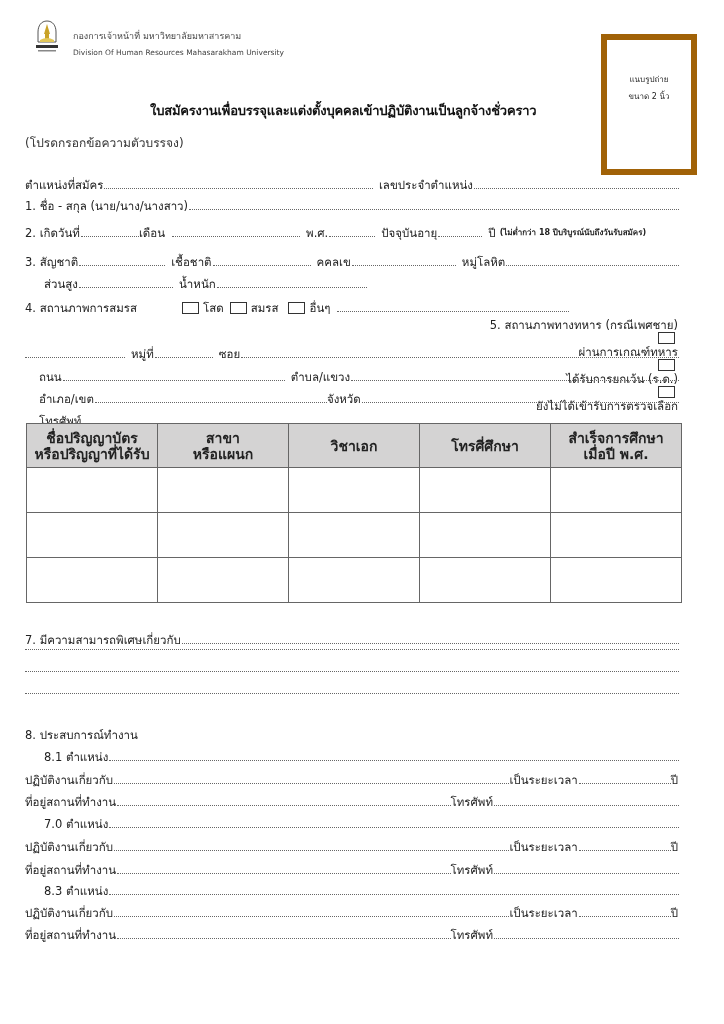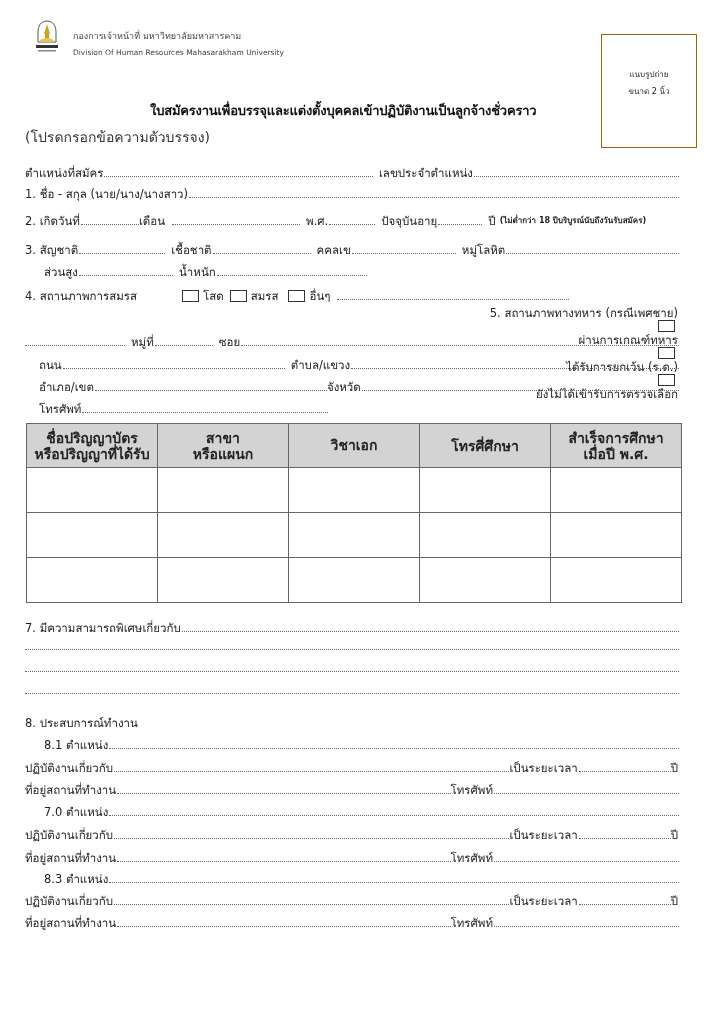--- a/index.html
+++ b/index.html
@@ -5,27 +5,27 @@
   * { box-sizing: border-box; margin: 0; padding: 0; }
   html, body { width: 724px; height: 1024px; background: #ffffff; overflow: hidden; }
   body { font-family: "DejaVu Sans", "Liberation Sans", sans-serif; color: #222; position: relative; }
 
   .abs { position: absolute; }
 
   .logo { left: 34px; top: 20px; width: 26px; height: 36px; }
   .org-th { left: 73px; top: 29px; font-size: 9px; color: #444; white-space: nowrap; }
   .org-en { left: 73px; top: 48px; font-size: 7.5px; color: #444; white-space: nowrap; }
 
-  .photo-box { left: 601px; top: 34px; width: 96px; height: 114px; border: 1px solid #a16207; }
+  .photo-box { left: 601px; top: 34px; width: 96px; height: 141px; border: 6px solid #a16207; }
   .photo-box .t { position: absolute; width: 100%; text-align: center; font-size: 8px; color: #222; }
 
   .title { left: 150px; top: 100px; font-size: 13px; font-weight: bold; color: #111; white-space: nowrap; letter-spacing: -0.2px; }
-  .instr { left: 25px; top: 126px; font-size: 14px; color: #333; white-space: nowrap; }
-
-  .row { position: absolute; left: 25px; right: 45px; height: 20px; display: flex; align-items: flex-end; font-size: 11.5px; line-height: 14px; white-space: nowrap; }
+  .instr { left: 25px; top: 133px; font-size: 12px; color: #333; white-space: nowrap; }
+
+  .row { position: absolute; left: 25px; right: 45px; height: 20px; display: flex; align-items: flex-end; font-size: 11.5px; line-height: 14px; white-space: nowrap; margin-top: 12px; }
   .row .lbl { flex: 0 0 auto; padding-right: 1px; }
   .row .dots { flex: 1 1 auto; border-bottom: 1px dotted #666; height: 4px; margin-bottom: 3px; min-width: 10px; }
   .row .dots.f { flex: 0 0 auto; }
   .row .gap { flex: 0 0 auto; width: 6px; }
   .row .note { font-size: 8px; font-weight: bold; padding-left: 3px; }
   .cb { display: inline-block; width: 17px; height: 12px; border: 1.3px solid #333; margin: 0 4px 1px 5px; flex: 0 0 auto; background: #fff; }
 
   table.edu { position: absolute; left: 26px; top: 423px; width: 656px; border-collapse: collapse; font-size: 14px; }
   table.edu th { background: #d4d3d3; font-weight: bold; height: 44px; border: 1px solid #666; text-align: center; line-height: 16px; color: #222; }
   table.edu td { height: 45px; border: 1px solid #666; }
@@ -152,21 +152,21 @@
 <div class="row" style="top:396px; left:39px;">
   <span class="lbl">โทรศัพท์</span>
   <span class="dots f" style="width:246px;"></span>
 </div>
 
 <table class="edu">
   <thead>
     <tr>
       <th style="width:20%;"><span>ชื่อปริญญาบัตร</span><br><span>หรือปริญญาที่ได้รับ</span></th>
       <th style="width:20%;"><span>สาขา</span><br><span>หรือแผนก</span></th>
-      <th style="width:20%;font-family:Liberation Serif, serif;"><span>วิชาเอก</span></th>
+      <th style="width:20%;"><span>วิชาเอก</span></th>
       <th style="width:20%;"><span>โทรศี่ศึกษา</span></th>
       <th style="width:20%;"><span>สำเร็จการศึกษา</span><br><span>เมื่อปี พ.ศ.</span></th>
     </tr>
   </thead>
   <tbody>
     <tr>
       <td></td>
       <td></td>
       <td></td>
       <td></td>

